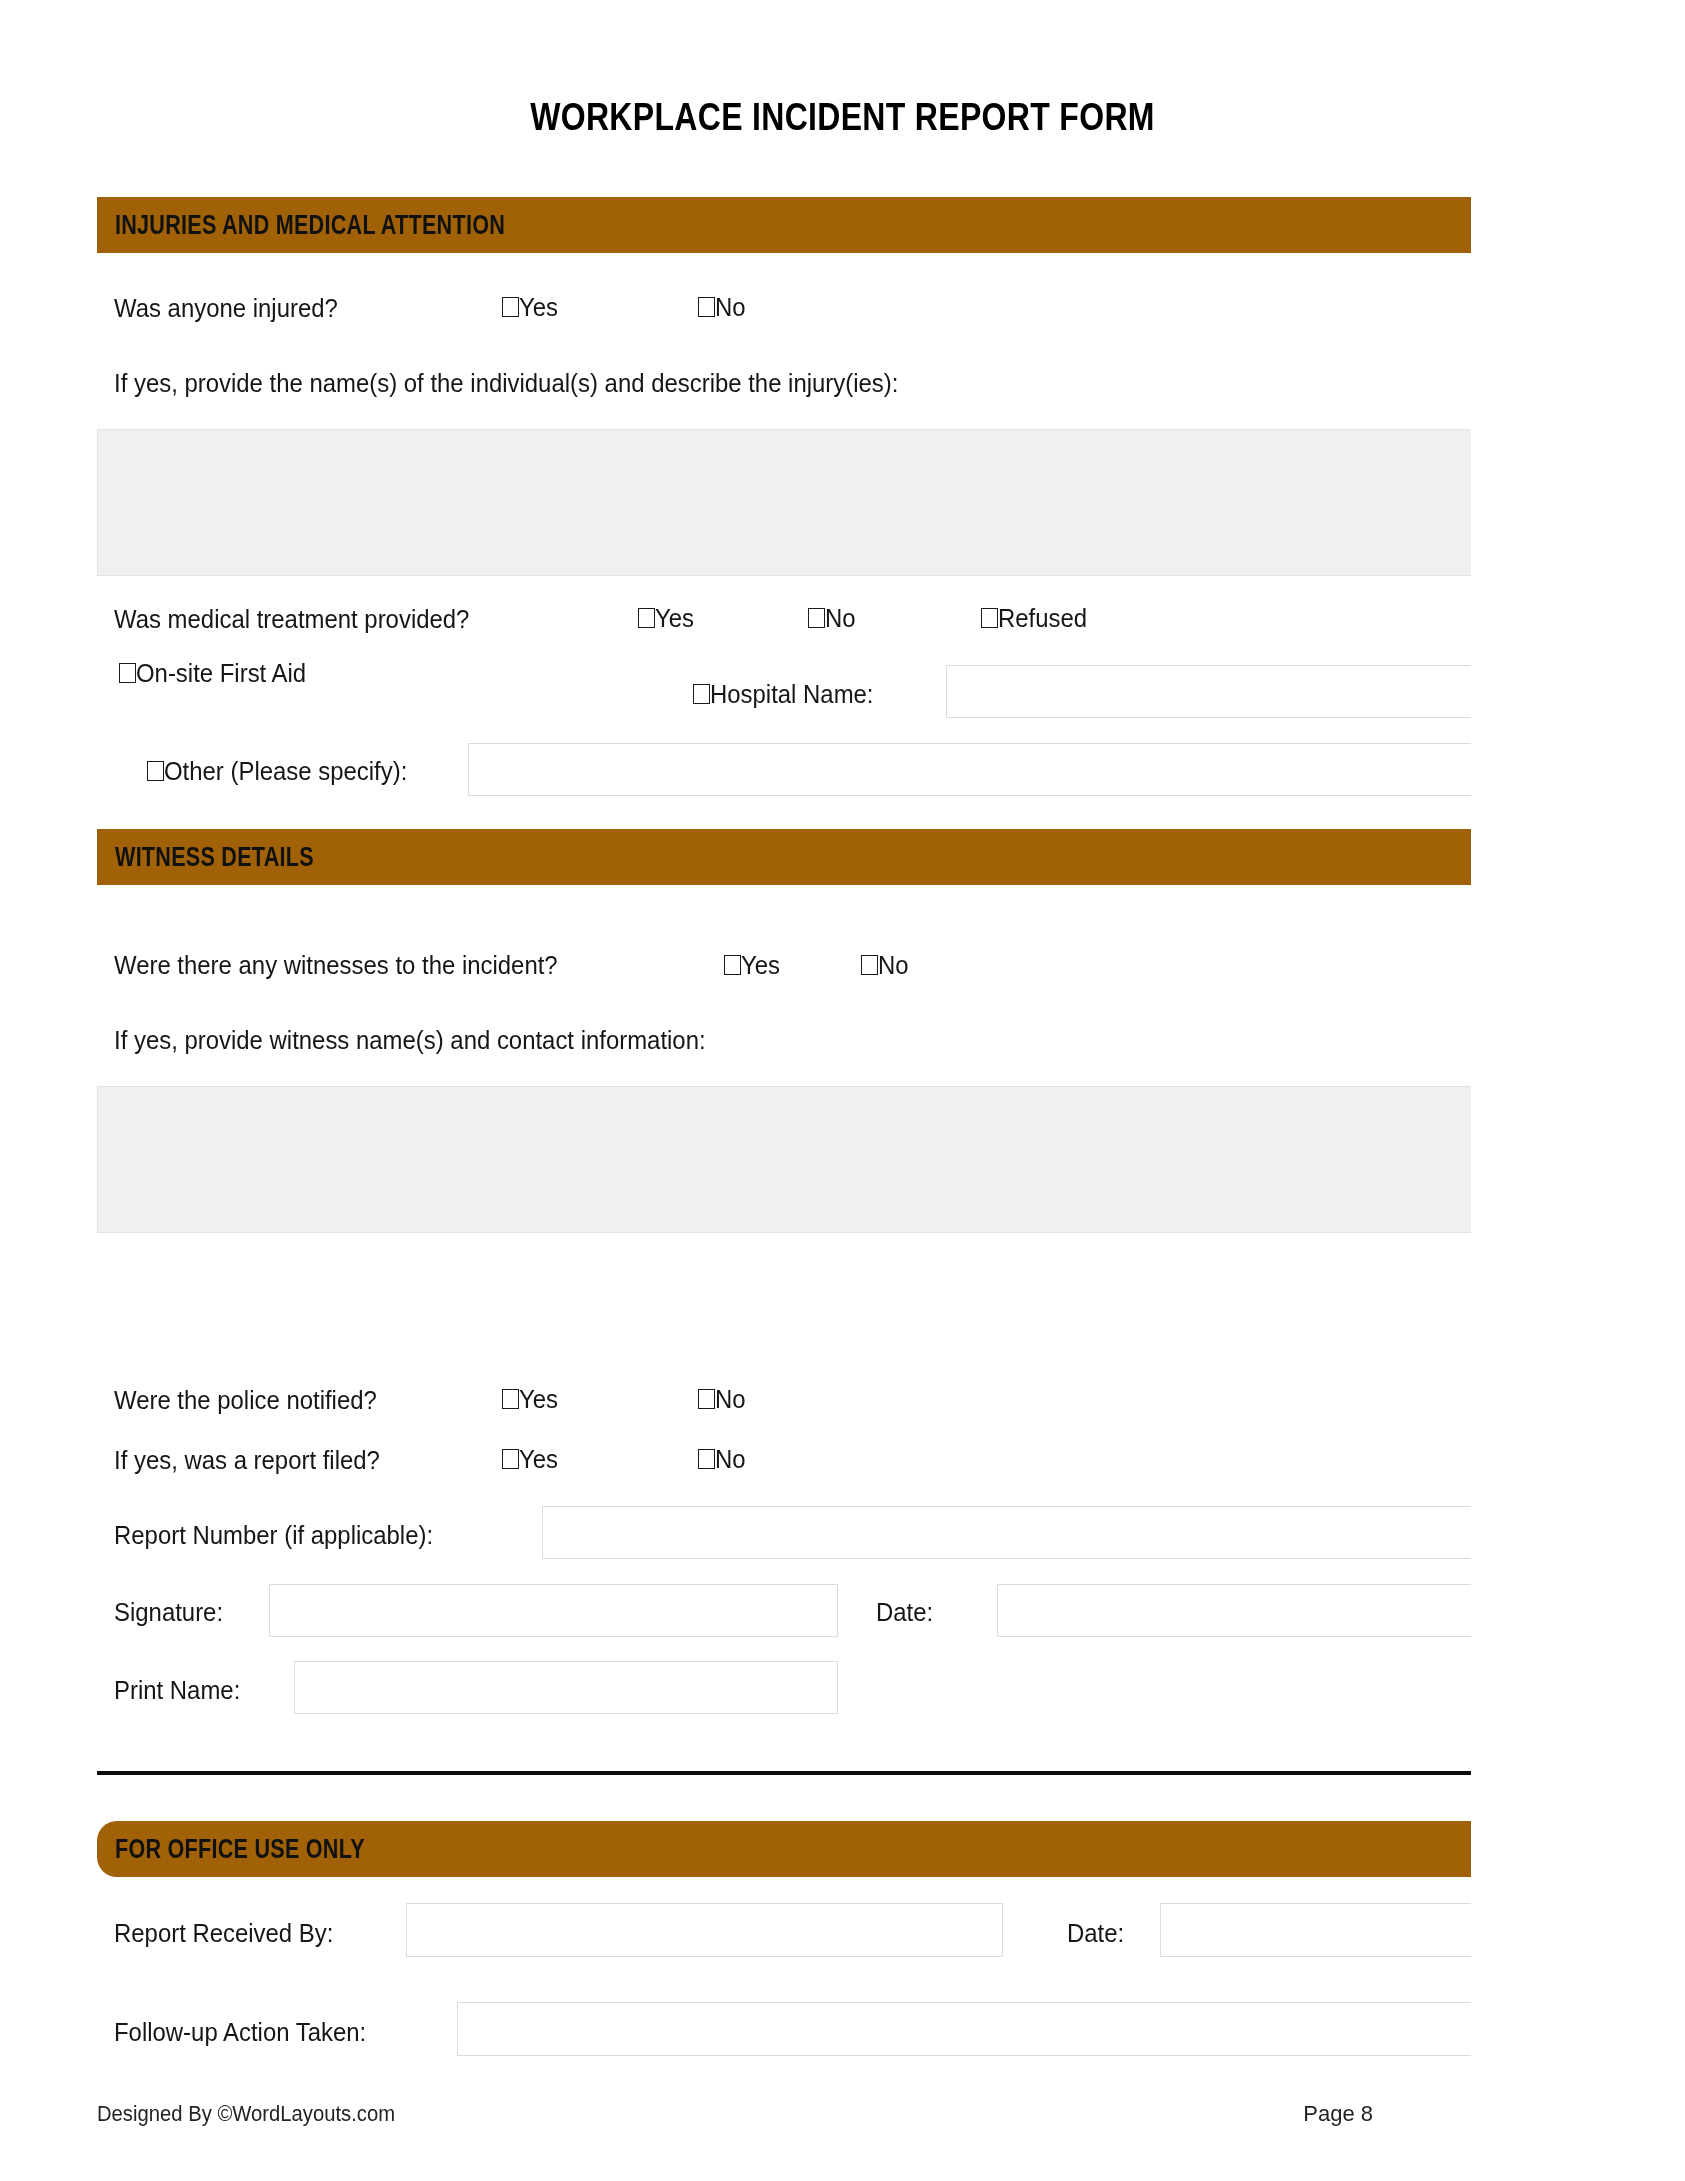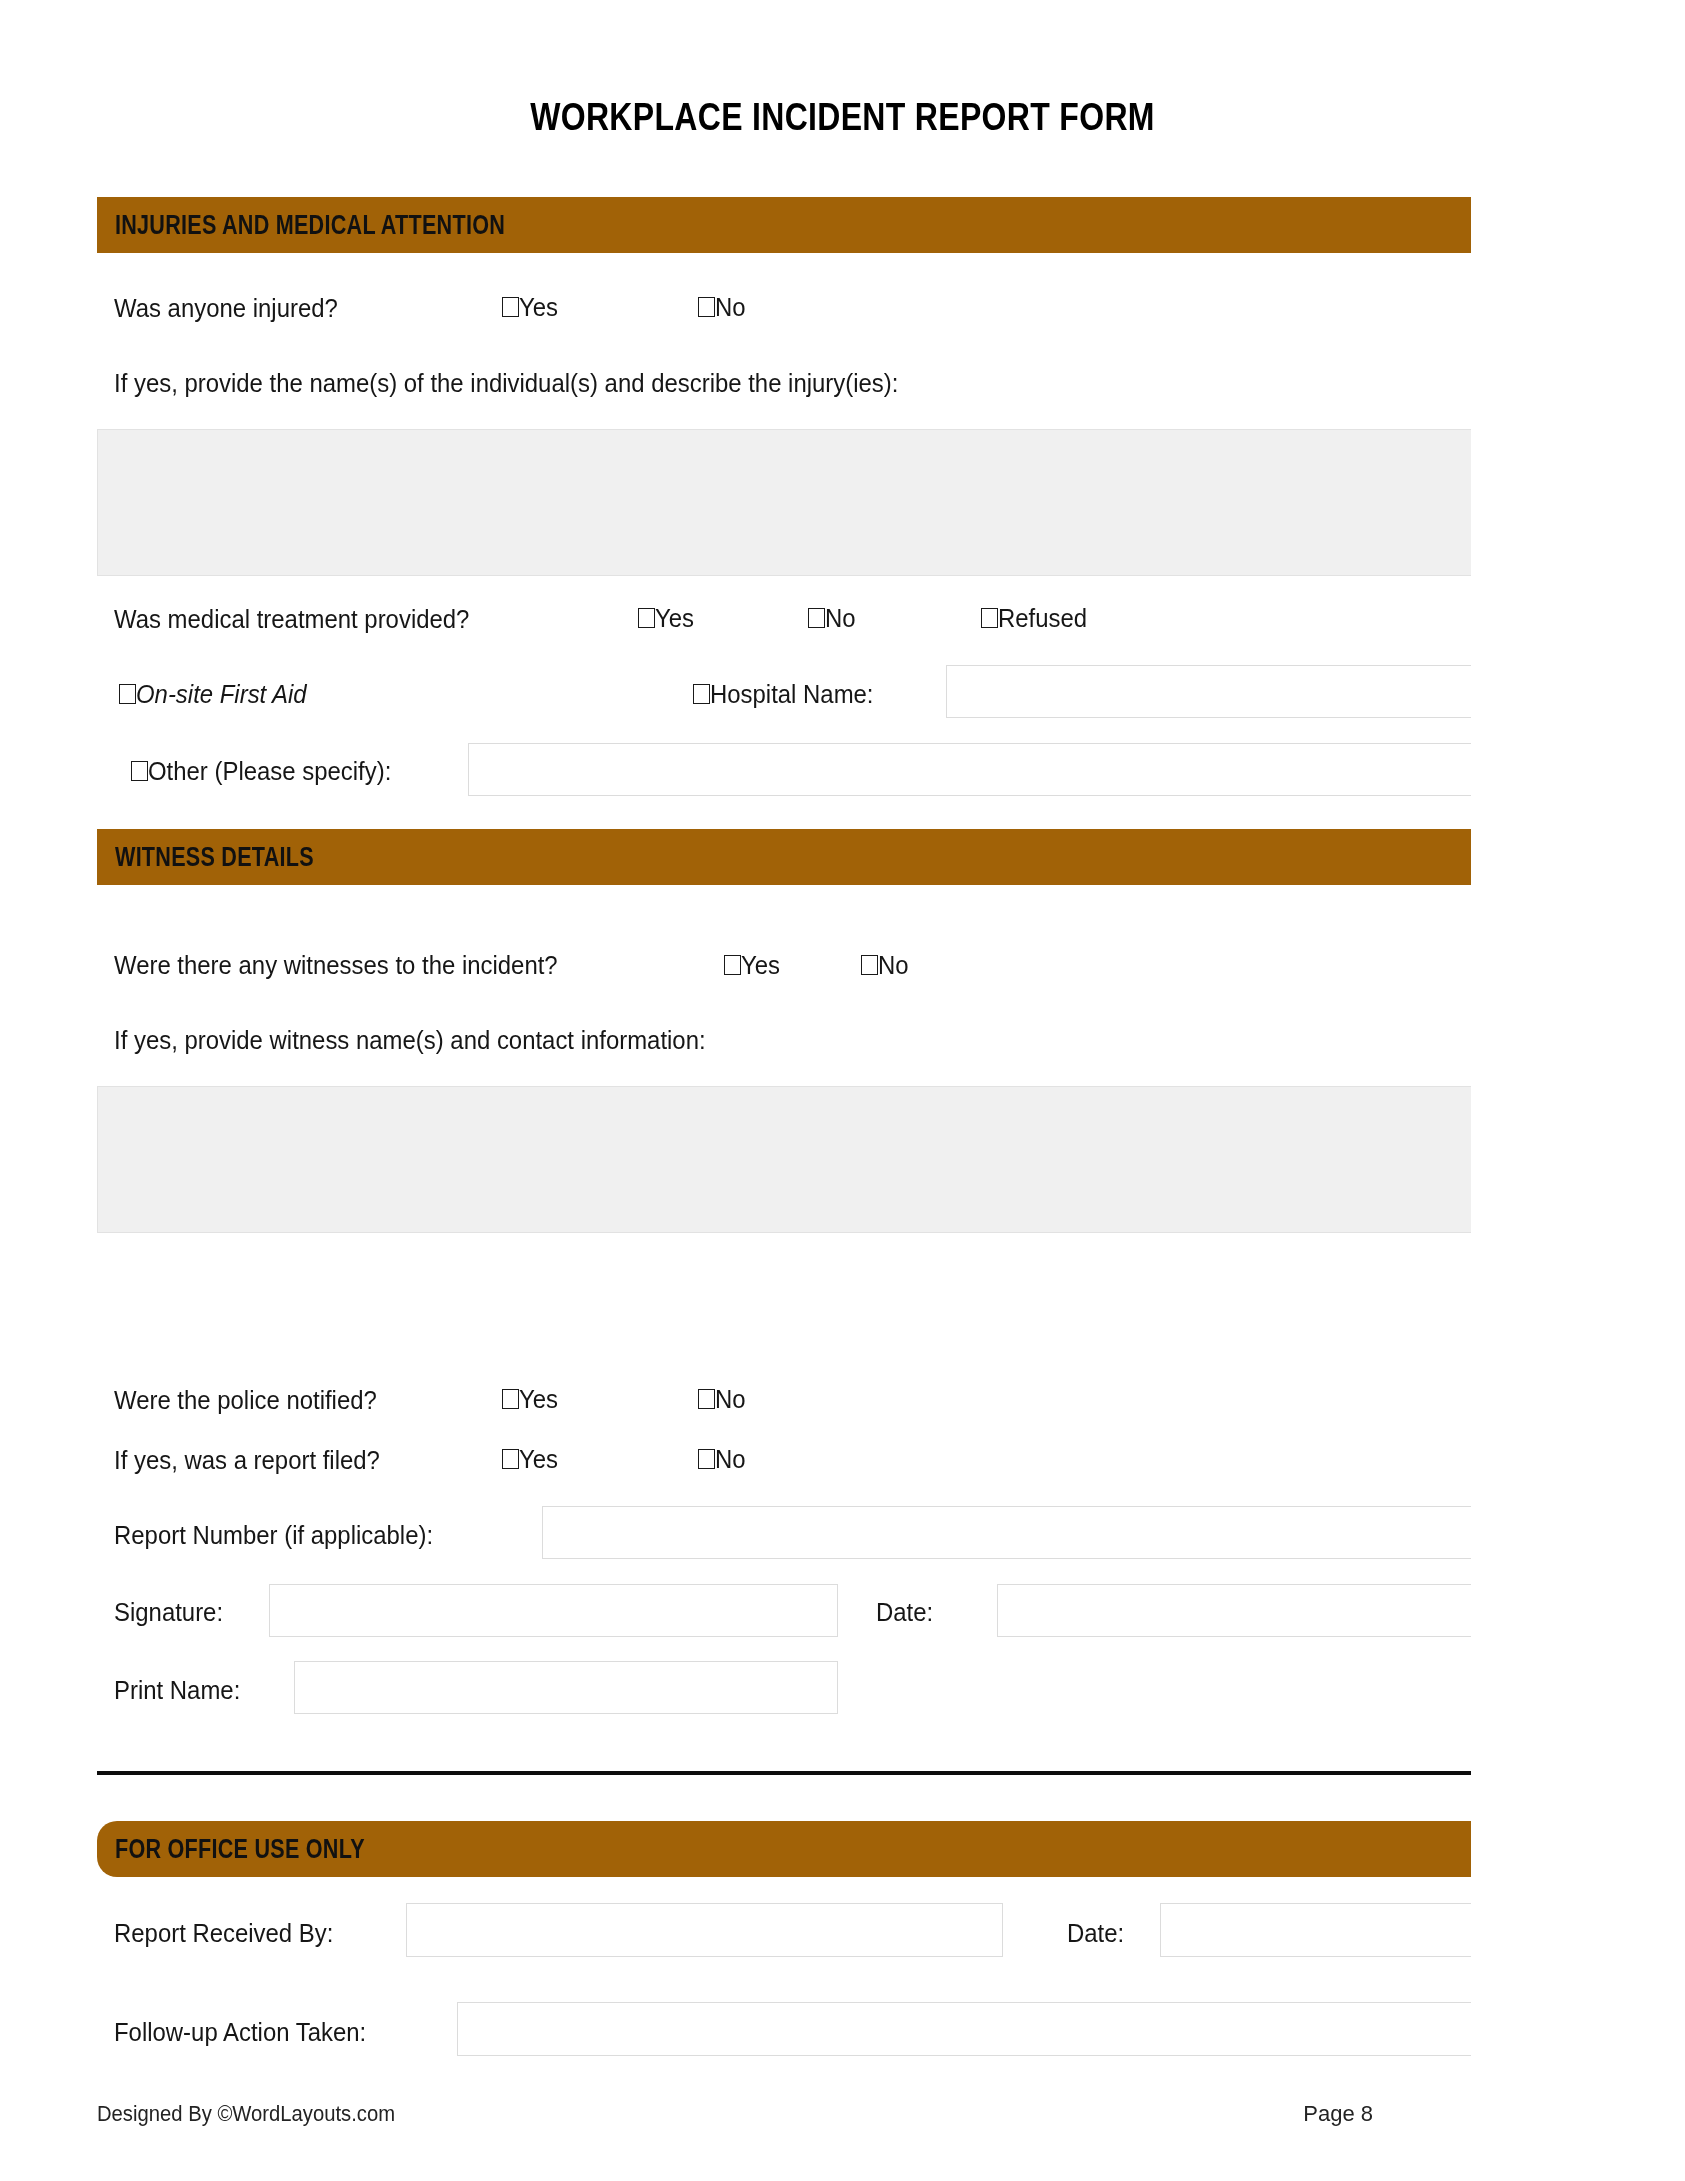--- a/index.html
+++ b/index.html
@@ -180,31 +180,31 @@
   </div>
   <div class="opt" style="left:808px; top:605px;">
     <span class="cbx"></span>
     <span class="opt-label">No</span>
   </div>
   <div class="opt" style="left:981px; top:605px;">
     <span class="cbx"></span>
     <span class="opt-label">Refused</span>
   </div>
 
-  <div class="opt" style="left:119px; top:681px;font-style:italic;">
+  <div class="opt" style="left:119px; top:660px;">
     <span class="cbx"></span>
     <span class="opt-label">On-site First Aid</span>
   </div>
   <div class="opt" style="left:693px; top:681px;">
     <span class="cbx"></span>
     <span class="opt-label">Hospital Name:</span>
   </div>
   <div class="field" style="left:946px; top:665px; width:628px; height:53px;"></div>
 
-  <div class="opt" style="left:103px; top:758px;padding-left:28px;">
+  <div class="opt" style="left:119px; top:758px;padding-left:28px;">
     <span class="cbx"></span>
     <span class="opt-label">Other (Please specify):</span>
   </div>
   <div class="field" style="left:468px; top:743px; width:1106px; height:53px;"></div>
 
   <div class="section-bar" style="top:820px;margin-top:9px;">
     <div class="section-bar-label">WITNESS DETAILS</div>
   </div>
 
   <div class="txt" style="left:114px; top:952px;">Were there any witnesses to the incident?</div>

